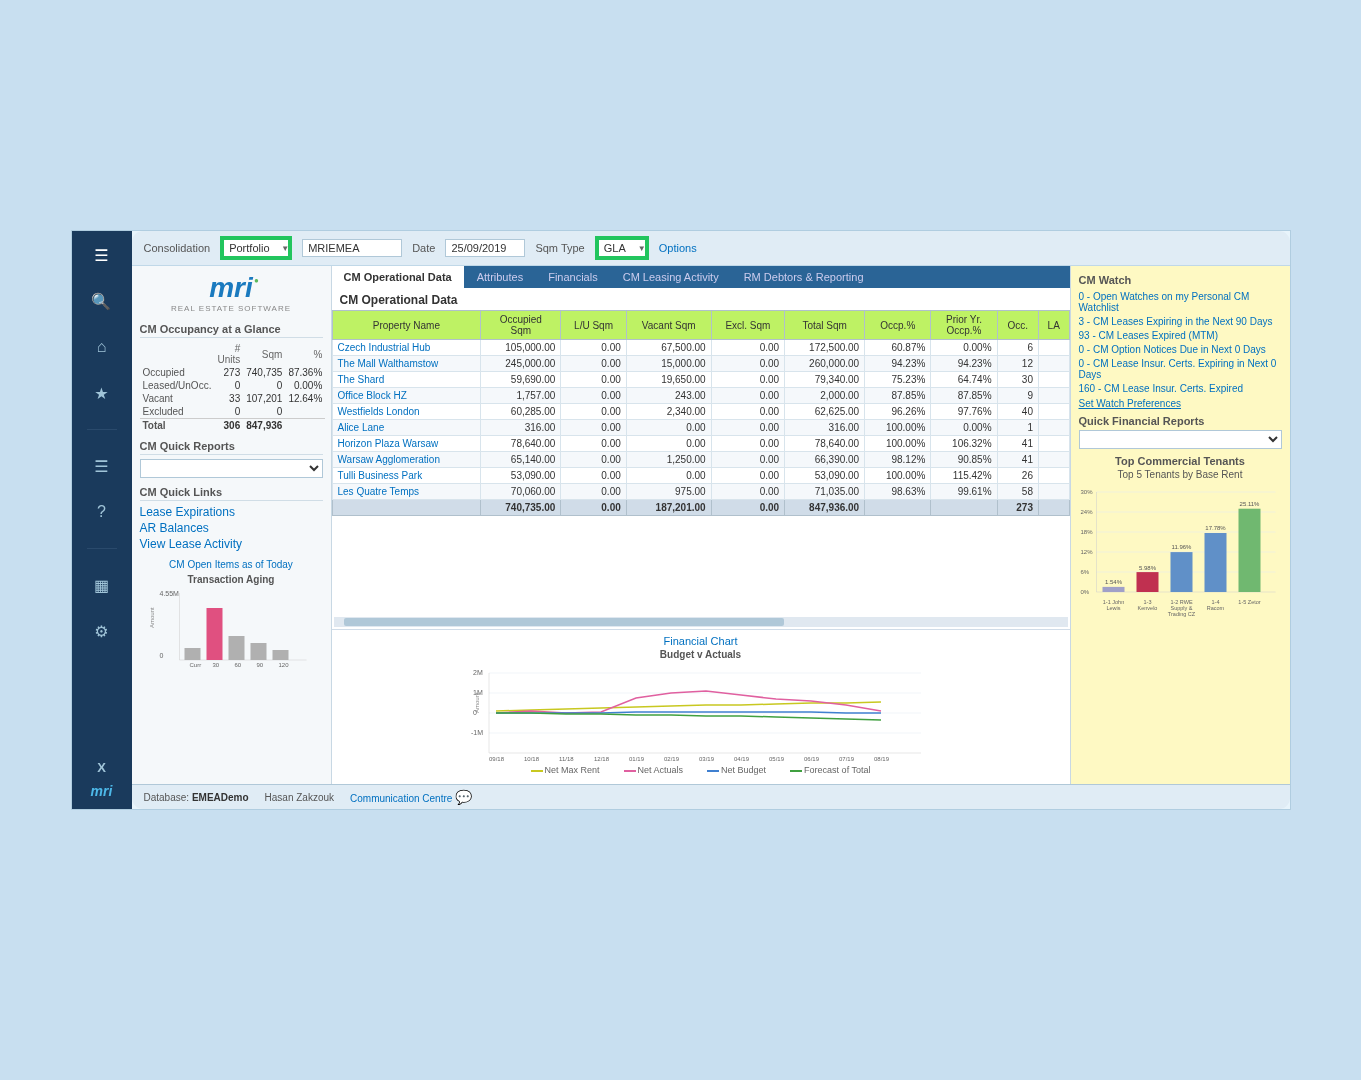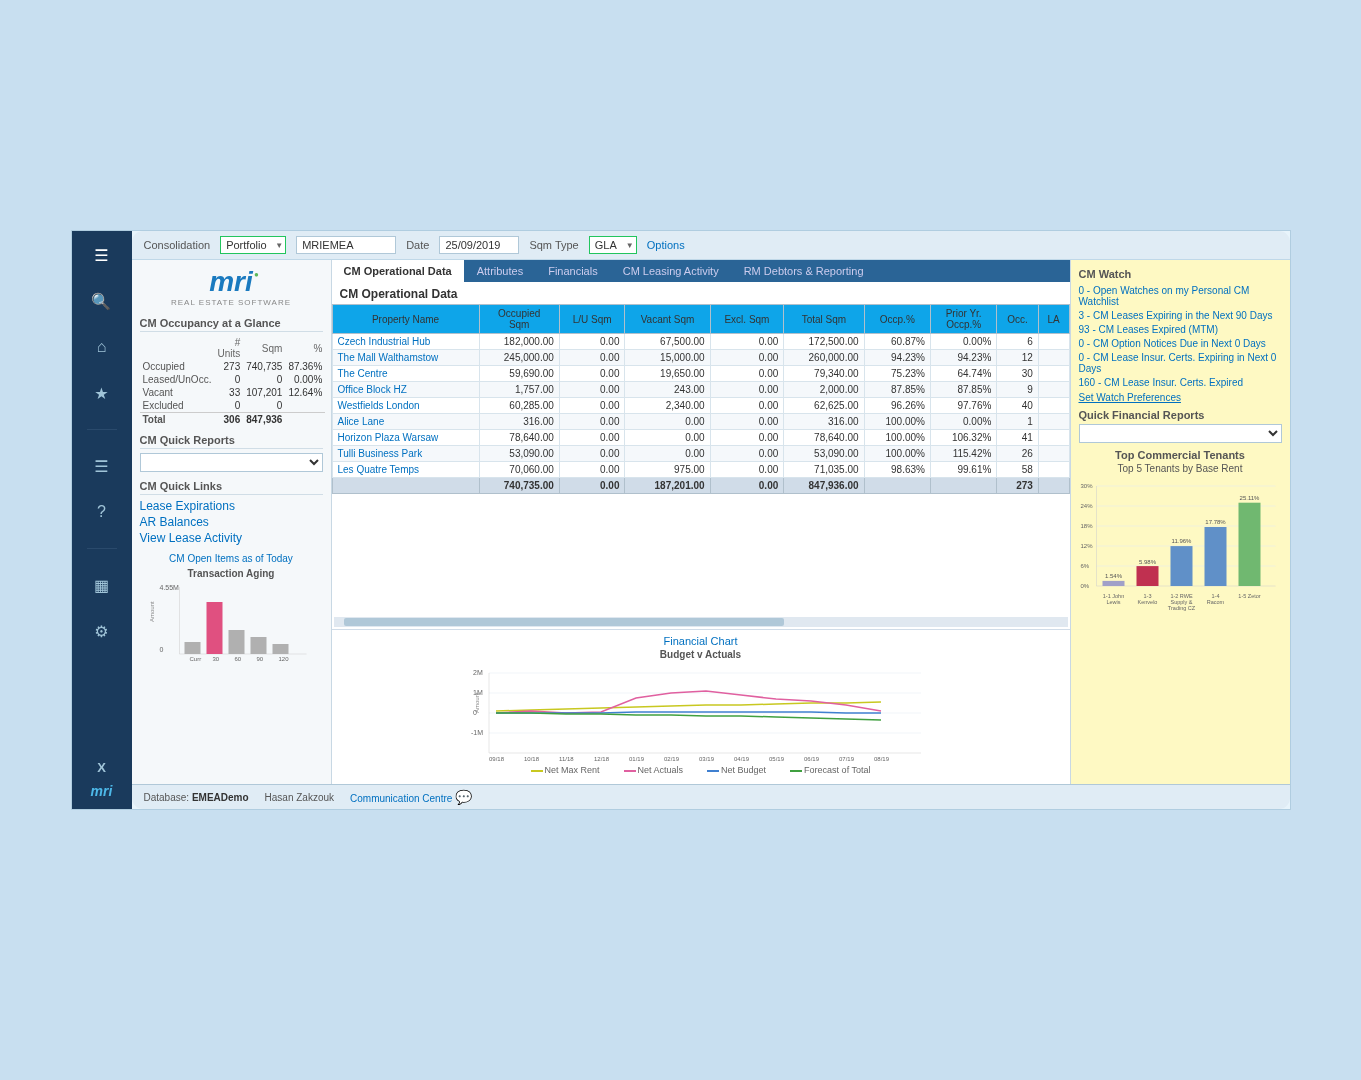--- a/index.html
+++ b/index.html
@@ -70,21 +70,21 @@
       background: #e0ecf5;
       border-bottom: 1px solid #c0d8e8;
       padding: 5px 12px;
       display: flex;
       align-items: center;
       gap: 10px;
       flex-shrink: 0;
     }
     .toolbar-label { color: #555; font-size: 11px; }
     .toolbar-select {
-      border: 1px solid #22c55e;
+      border: 4px solid #22c55e;
       background: #fff;
       padding: 2px 18px 2px 5px;
       font-size: 11px;
       color: #333;
       appearance: none;
       -webkit-appearance: none;
       position: relative;
       cursor: pointer;
     }
     .select-wrapper {
@@ -212,21 +212,21 @@
       color: #333;
       padding: 5px 8px 3px;
     }
     .data-table-wrapper { flex: 1; overflow: auto; }
     .data-table {
       width: 100%;
       border-collapse: collapse;
       font-size: 10px;
     }
     .data-table th {
-      background: #0ea5e9;
+      background: #bef264;
       border: 1px solid #b0c0cc;
       padding: 3px 5px;
       text-align: center;
       color: #333;
       font-weight: normal;
       white-space: nowrap;
     }
     .data-table td {
       border: 1px solid #d8e4ec;
       padding: 2px 5px;
@@ -450,21 +450,21 @@
                   <th>Total Sqm</th>
                   <th>Occp.%</th>
                   <th>Prior Yr.<br>Occp.%</th>
                   <th>Occ.</th>
                   <th>LA</th>
                 </tr>
               </thead>
               <tbody>
                 <tr>
                   <td>Czech Industrial Hub</td>
-                  <td class="num">182,000.00</td>
+                  <td class="num">105,000.00</td>
                   <td class="num">0.00</td>
                   <td class="num">67,500.00</td>
                   <td class="num">0.00</td>
                   <td class="num">172,500.00</td>
                   <td class="num">60.87%</td>
                   <td class="num">0.00%</td>
                   <td class="num">6</td>
                   <td></td>
                 </tr>
                 <tr>
@@ -473,21 +473,21 @@
                   <td class="num">0.00</td>
                   <td class="num">15,000.00</td>
                   <td class="num">0.00</td>
                   <td class="num">260,000.00</td>
                   <td class="num">94.23%</td>
                   <td class="num">94.23%</td>
                   <td class="num">12</td>
                   <td></td>
                 </tr>
                 <tr>
-                  <td>The Centre</td>
+                  <td>The Shard</td>
                   <td class="num">59,690.00</td>
                   <td class="num">0.00</td>
                   <td class="num">19,650.00</td>
                   <td class="num">0.00</td>
                   <td class="num">79,340.00</td>
                   <td class="num">75.23%</td>
                   <td class="num">64.74%</td>
                   <td class="num">30</td>
                   <td></td>
                 </tr>
@@ -529,20 +529,32 @@
                 </tr>
                 <tr>
                   <td>Horizon Plaza Warsaw</td>
                   <td class="num">78,640.00</td>
                   <td class="num">0.00</td>
                   <td class="num">0.00</td>
                   <td class="num">0.00</td>
                   <td class="num">78,640.00</td>
                   <td class="num">100.00%</td>
                   <td class="num">106.32%</td>
+                  <td class="num">41</td>
+                  <td></td>
+                </tr>
+                <tr>
+                  <td>Warsaw Agglomeration</td>
+                  <td class="num">65,140.00</td>
+                  <td class="num">0.00</td>
+                  <td class="num">1,250.00</td>
+                  <td class="num">0.00</td>
+                  <td class="num">66,390.00</td>
+                  <td class="num">98.12%</td>
+                  <td class="num">90.85%</td>
                   <td class="num">41</td>
                   <td></td>
                 </tr>
                 <tr>
                   <td>Tulli Business Park</td>
                   <td class="num">53,090.00</td>
                   <td class="num">0.00</td>
                   <td class="num">0.00</td>
                   <td class="num">0.00</td>
                   <td class="num">53,090.00</td>

